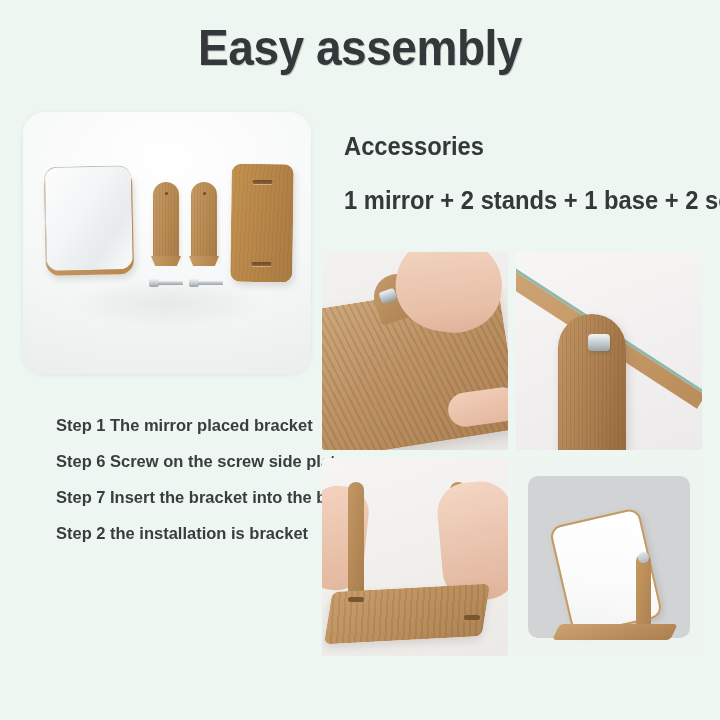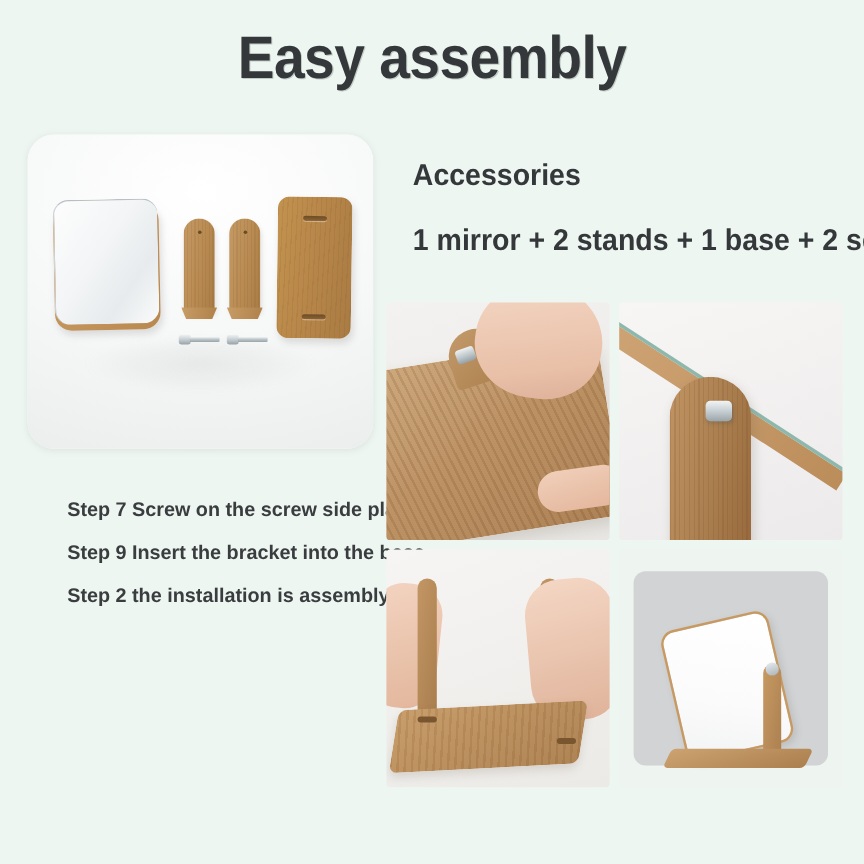--- a/index.html
+++ b/index.html
@@ -515,30 +515,34 @@
     <div class="slot top"></div>
     <div class="slot bottom"></div>
   </div>
 </div>
 
 <div class="acc-heading">Accessories</div>
 <div class="acc-line">1 mirror + 2 stands + 1 base + 2 screws</div>
 
 <div class="steps">
   <div class="step-row">
+    <span class="label">Step 1</span>
+    <span class="desc">The mirror placed bracket</span>
+  </div>
+  <div class="step-row">
+    <span class="label">Step 6</span>
+    <span class="desc">Screw on the screw side plate</span>
+  </div>
+  <div class="step-row">
     <span class="label">Step 7</span>
-    <span class="desc">Screw on the screw side plate</span>
-  </div>
-  <div class="step-row">
-    <span class="label">Step 9</span>
     <span class="desc">Insert the bracket into the base</span>
   </div>
   <div class="step-row">
     <span class="label">Step 2</span>
-    <span class="desc">the installation is assembly</span>
+    <span class="desc">the installation is bracket</span>
   </div>
 </div>
 
 <div class="photo-grid">
 
   <div class="tile tile-1">
     <div class="panel"></div>
     <div class="arch"></div>
     <div class="screwdot"></div>
     <div class="hand-top"></div>

